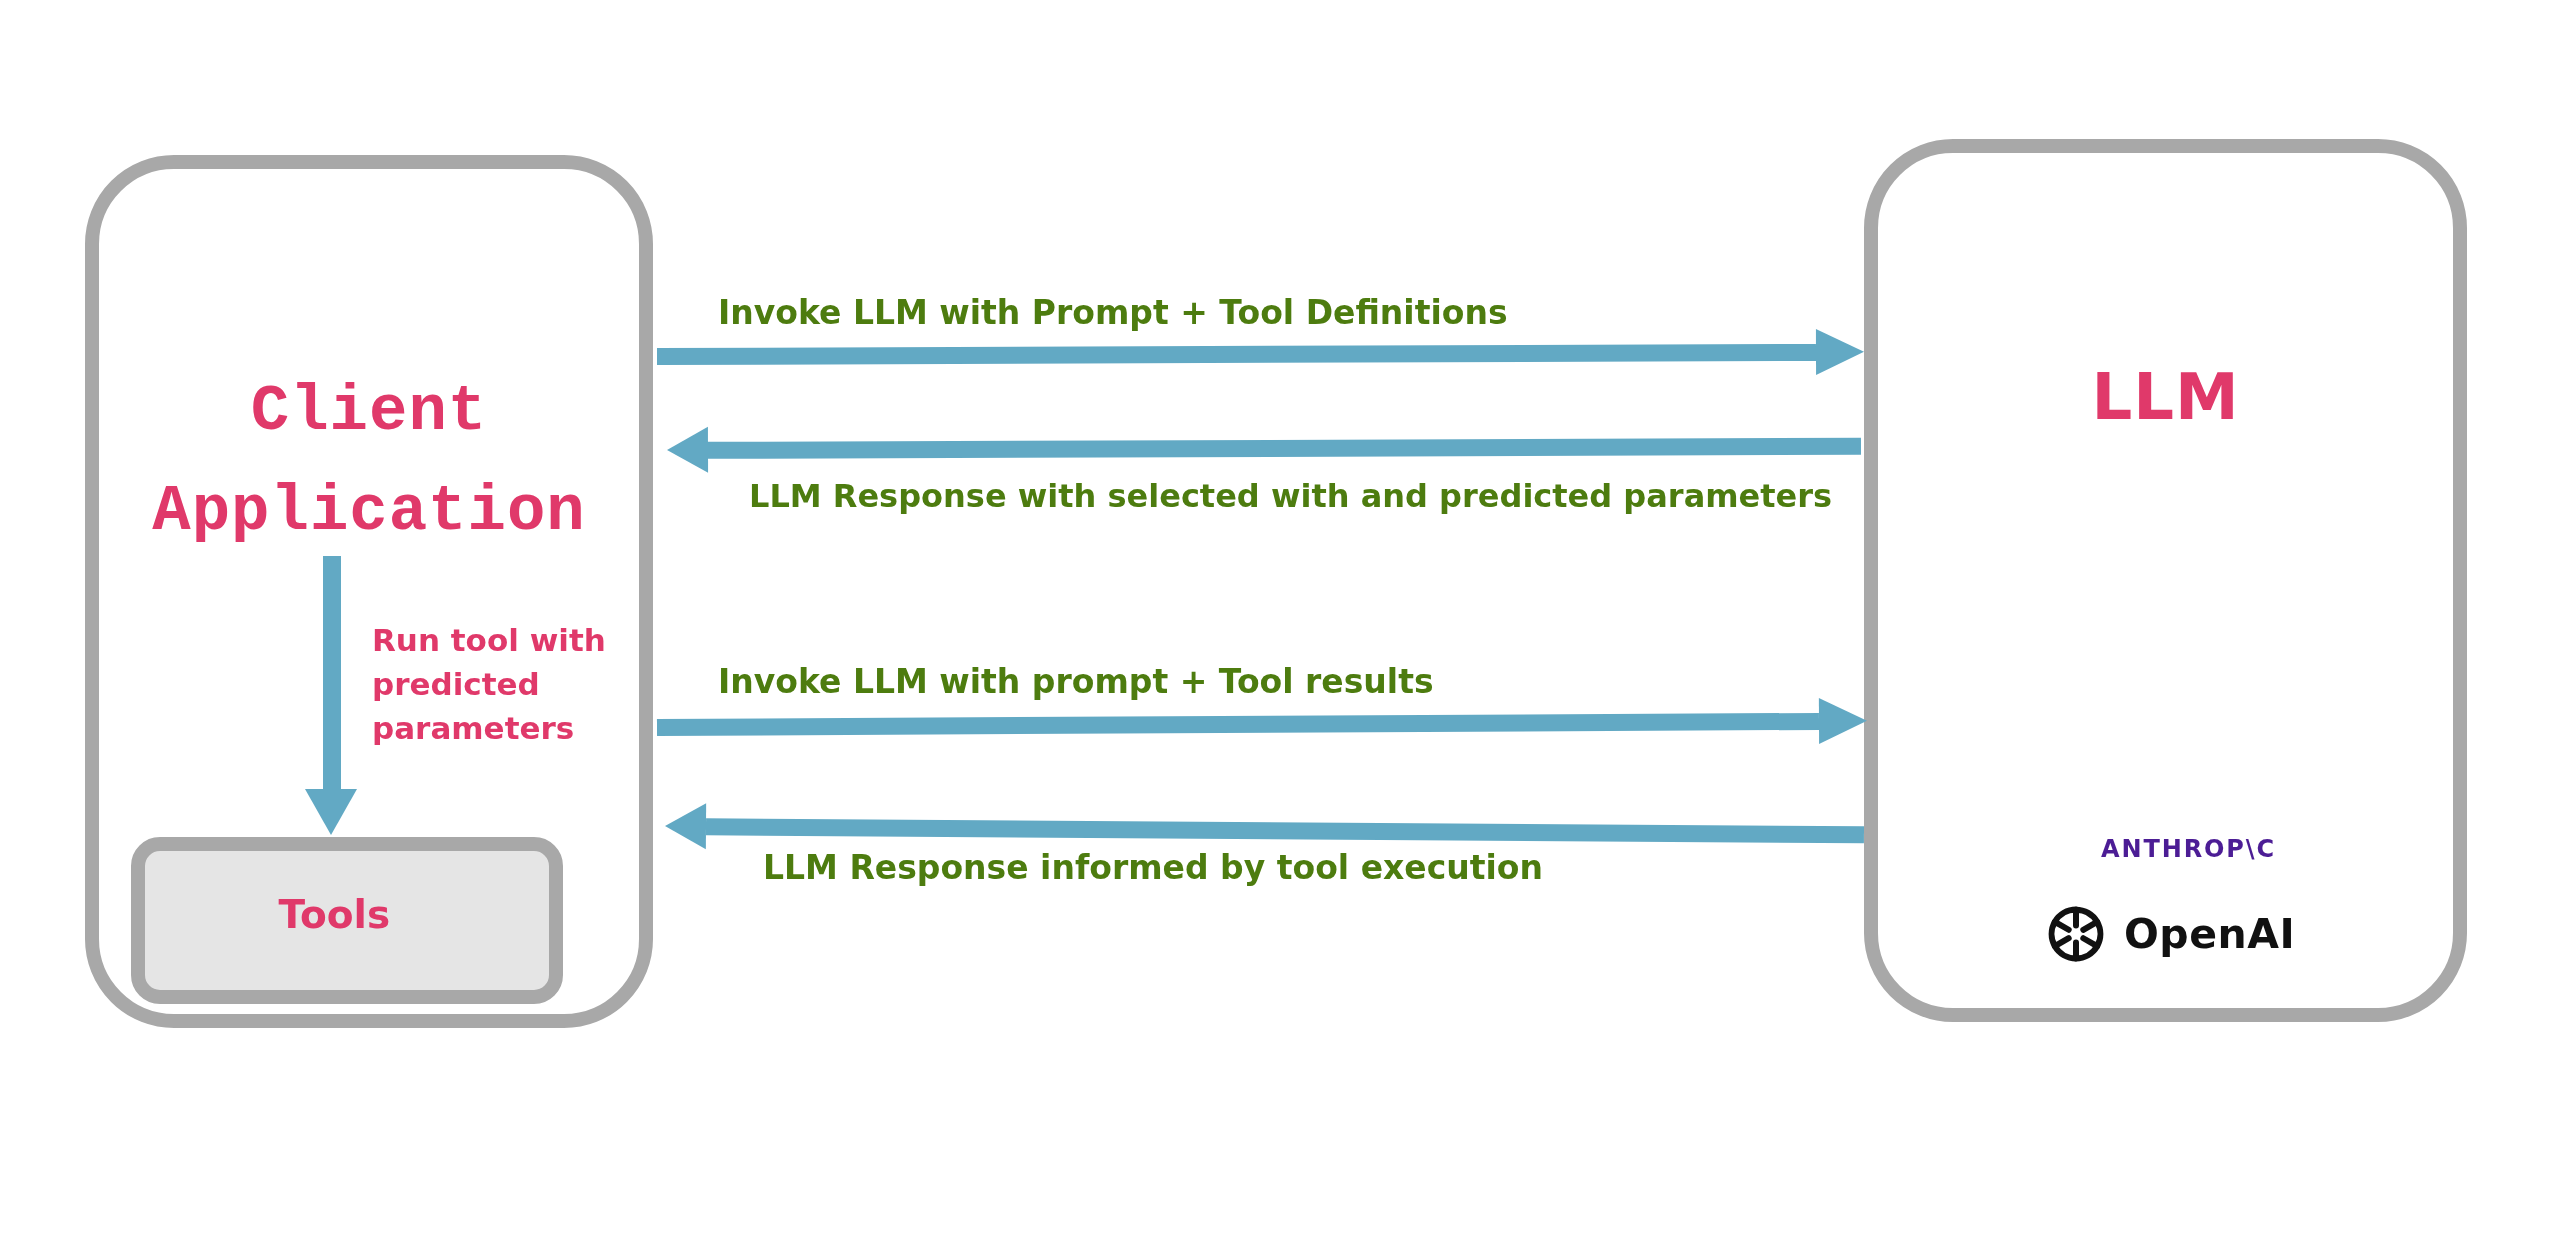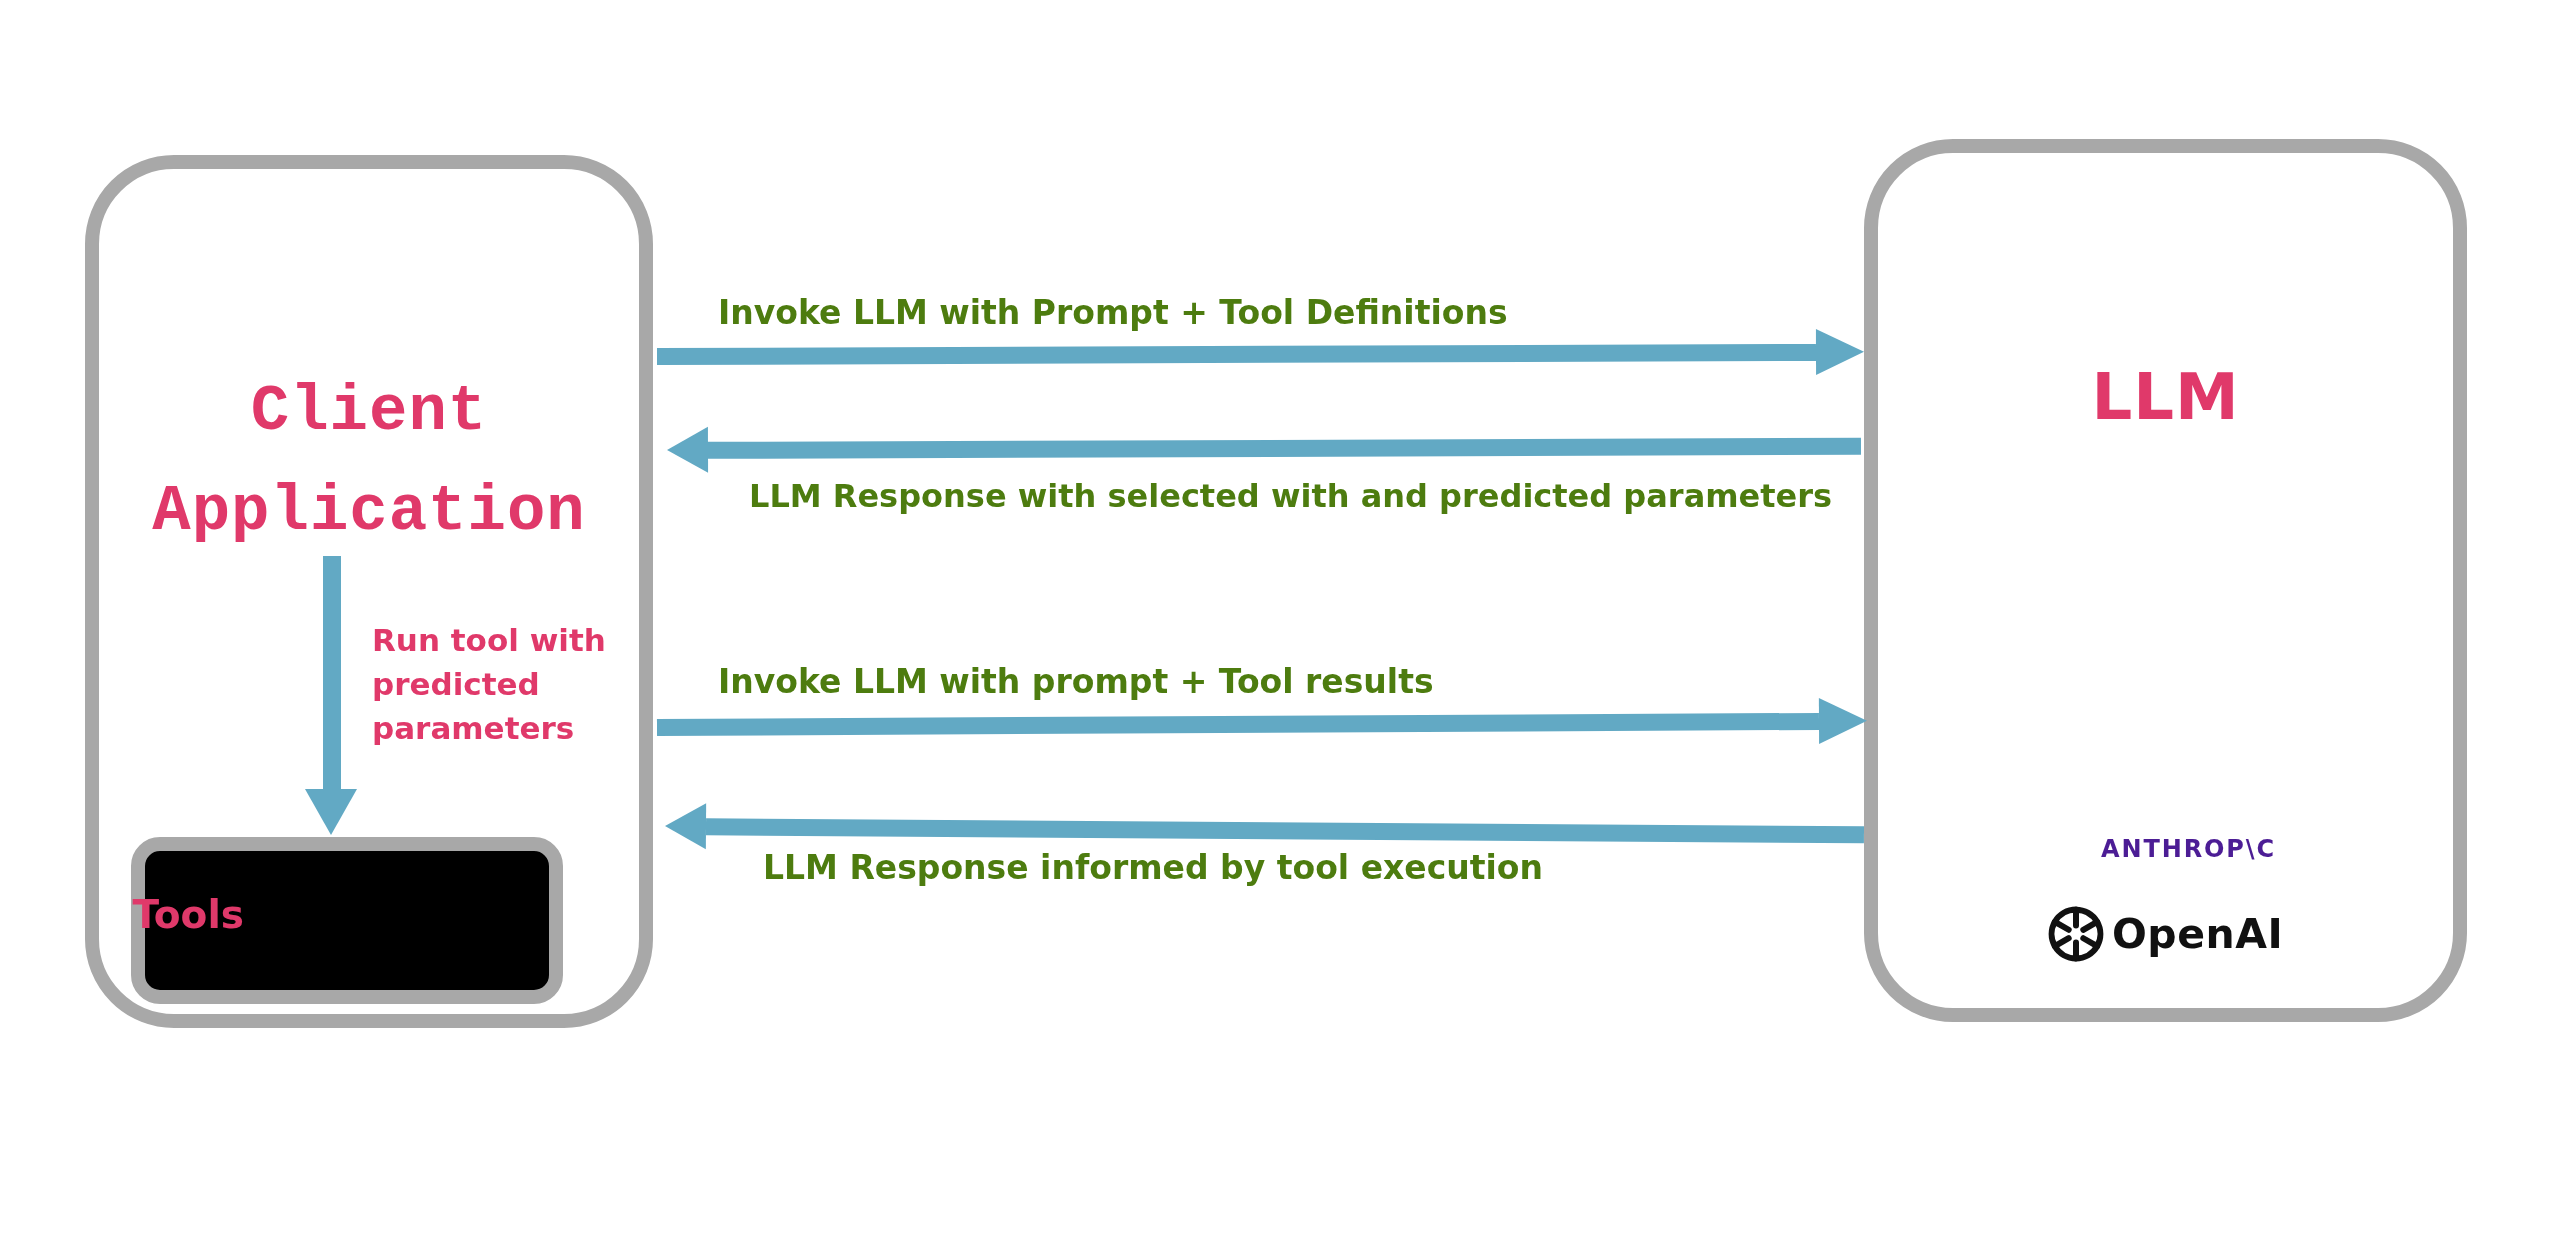--- a/index.html
+++ b/index.html
@@ -15,22 +15,22 @@
     position:absolute;
     border:14.5px solid #a8a8a8;
     border-radius:89px;
     background:#ffffff;
     box-sizing:border-box;
   }
   #client-box{left:85px;top:155px;width:568px;height:873px;}
   #provider-box{left:1864px;top:139px;width:603px;height:883px;}
   #tools-box{
     position:absolute;left:131px;top:837px;width:432px;height:167px;
-    border:14.5px solid #a8a8a8;border-radius:29px;background:#000000;
-    box-sizing:border-box;display:flex;align-items:center;justify-content:flex-start;
+    border:14.5px solid #a8a8a8;border-radius:29px;background:#e5e5e5;
+    box-sizing:border-box;display:flex;align-items:center;justify-content:center;
   }
   .box-title{
     position:absolute;text-align:center;
     font-size:64px;font-weight:bold;color:#e0396a;line-height:100px;
     letter-spacing:1px;
   }
   #client-title{left:85px;top:362px;width:568px;font-family:Liberation Mono, monospace;}
   #provider-title{left:1864px;top:347px;width:603px;}
   .arrow-label{
     position:absolute;font-size:33px;font-weight:bold;color:#4d7c0f;
@@ -81,21 +81,21 @@
     border-top:46px solid #62a9c4;
   }
   
   #anthropic-wordmark{
     position:absolute;left:2048px;top:835px;width:228px;text-align:right;
     font-size:24px;font-weight:bold;color:#4c1d95;letter-spacing:1.9px;
     white-space:nowrap;
   }
   #openai-row{
     position:absolute;left:2046px;top:904px;
-    display:flex;align-items:center;gap:6px;
+    display:flex;align-items:center;gap:18px;
   }
   #openai-wordmark{
     font-size:41px;font-weight:bold;color:#111111;letter-spacing:0.5px;
   }
 </style>
 </head>
 <body>
 
 <div id="canvas">
 

